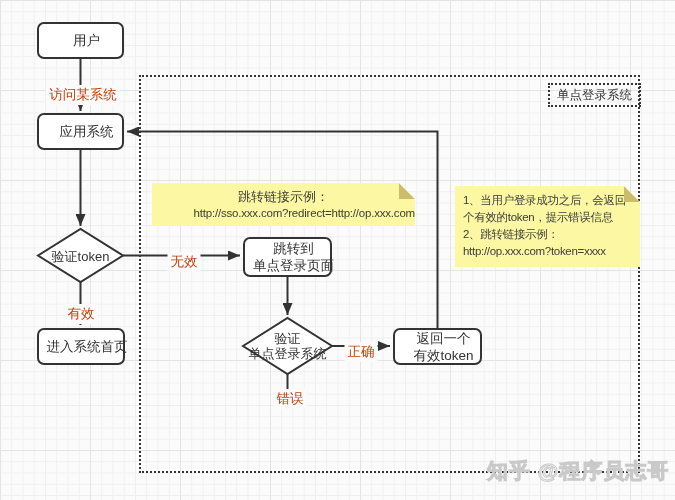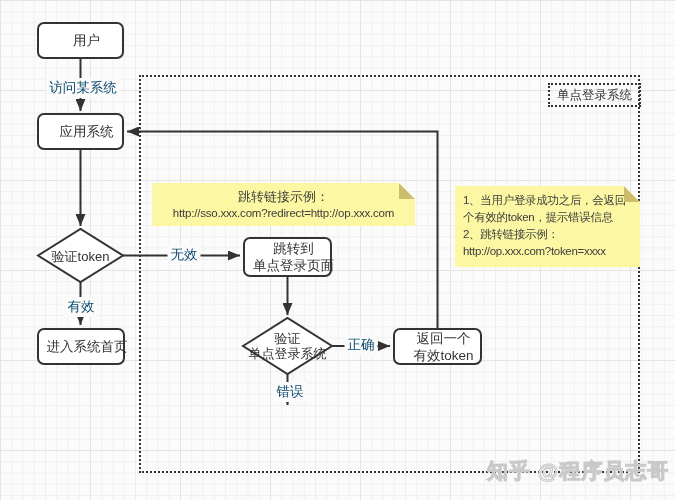--- a/index.html
+++ b/index.html
@@ -34,30 +34,30 @@
   .node-home{left:37px;top:328px;width:88px;height:37px;}
   .node-sso-page{left:243px;top:237px;width:89px;height:40px;}
   .node-return-token{left:393px;top:328px;width:89px;height:37px;}
   .node-error{left:243px;top:408px;width:88px;height:37px;}
   .diamond-label{
     position:absolute;transform:translate(-50%,-50%);
     font-size:13px;line-height:15px;color:#333;text-align:center;white-space:nowrap;
   }
   .edge-label{
     position:absolute;transform:translate(-50%,-50%);
-    background:#fbfbfb;padding:1px 3px;font-size:13.5px;color:#0c4a6e;white-space:nowrap;
+    background:#fbfbfb;padding:1px 3px;font-size:13.5px;color:#c2410c;white-space:nowrap;margin-top:7px;
   }
   .note{
     position:absolute;background:#fbf7a2;color:#3d3d3d;box-sizing:border-box;
     clip-path:polygon(0 0,calc(100% - 16px) 0,100% 16px,100% 100%,0 100%);
   }
   .note .fold{position:absolute;top:0;right:0;}
   .note1{left:152px;top:183px;width:263px;height:43px;text-align:center;padding-top:5px;}
   .note1 .l1{display:block;font-size:13px;line-height:17px;}
-  .note1 .l2{display:block;font-size:11.5px;line-height:17px;letter-spacing:-0.2px;}
+  .note1 .l2{display:block;font-size:11.5px;line-height:17px;letter-spacing:-0.2px;text-align:right;}
   .note2{left:455px;top:186px;width:185px;height:81px;text-align:left;padding:6px 5px 0 8px;}
   .note2 span{display:block;font-size:11.5px;line-height:17px;letter-spacing:-0.3px;white-space:nowrap;}
   .watermark{
     position:absolute;left:487px;top:457px;font-size:21px;font-weight:700;letter-spacing:1px;
     color:#ffffff;-webkit-text-stroke:1px #c9c9c9;text-shadow:0 0 1px #cfcfcf;white-space:nowrap;
   }
 </style>
 </head>
 <body>
 

